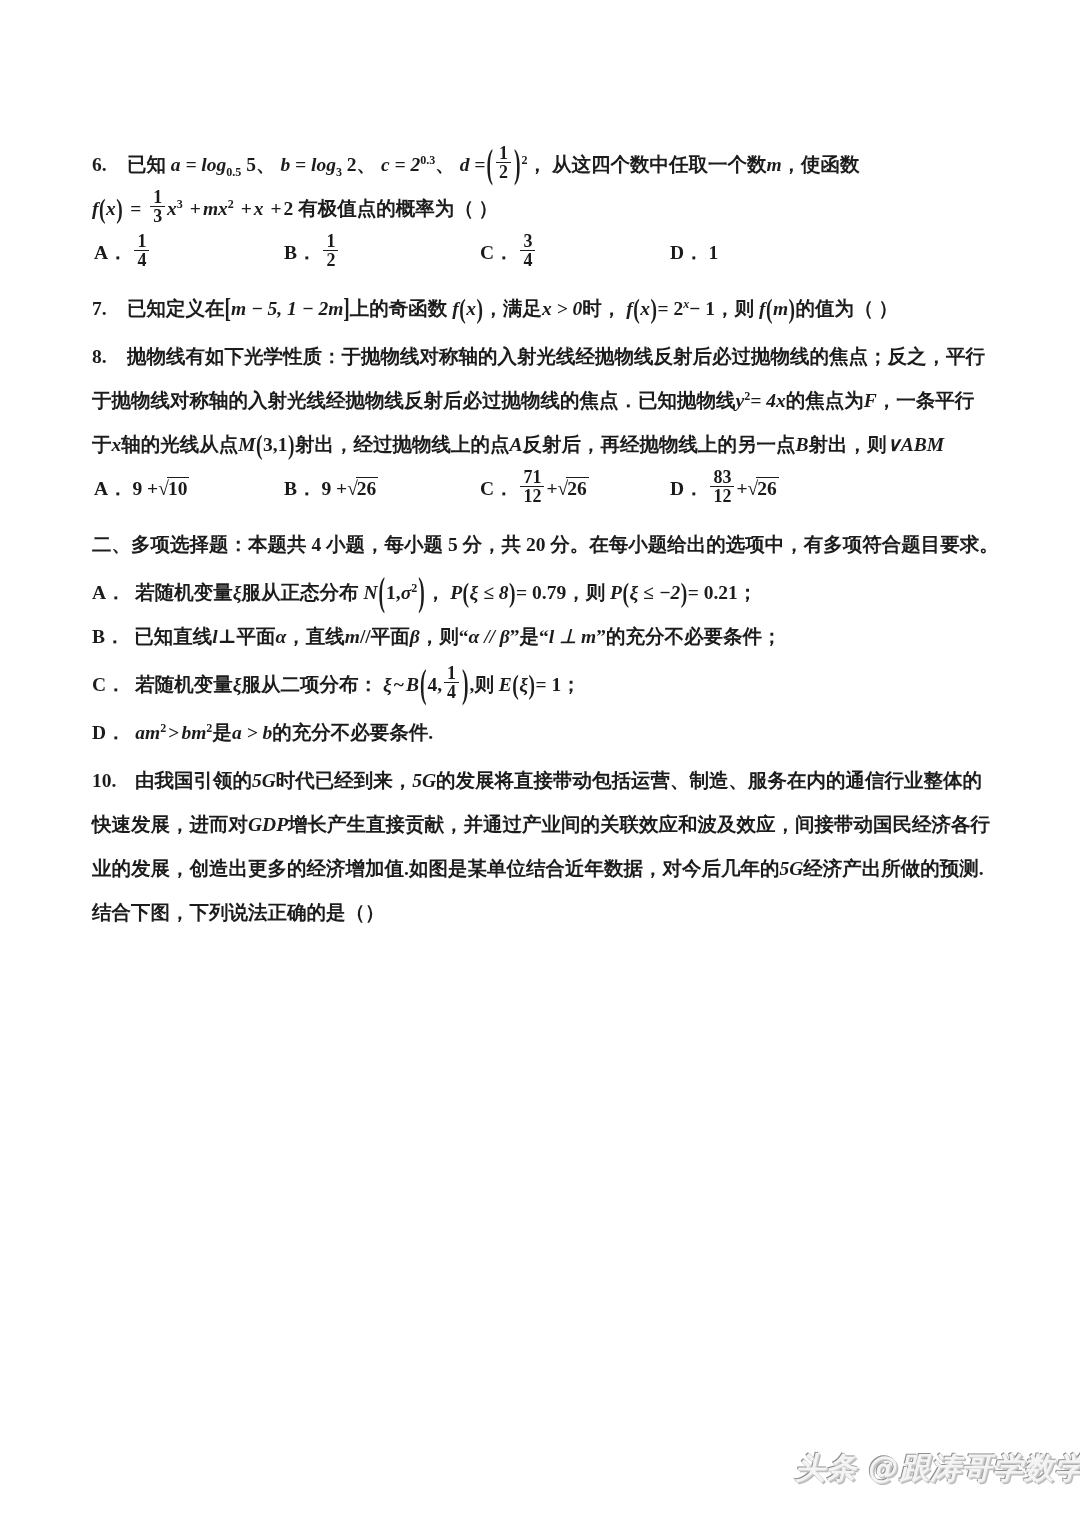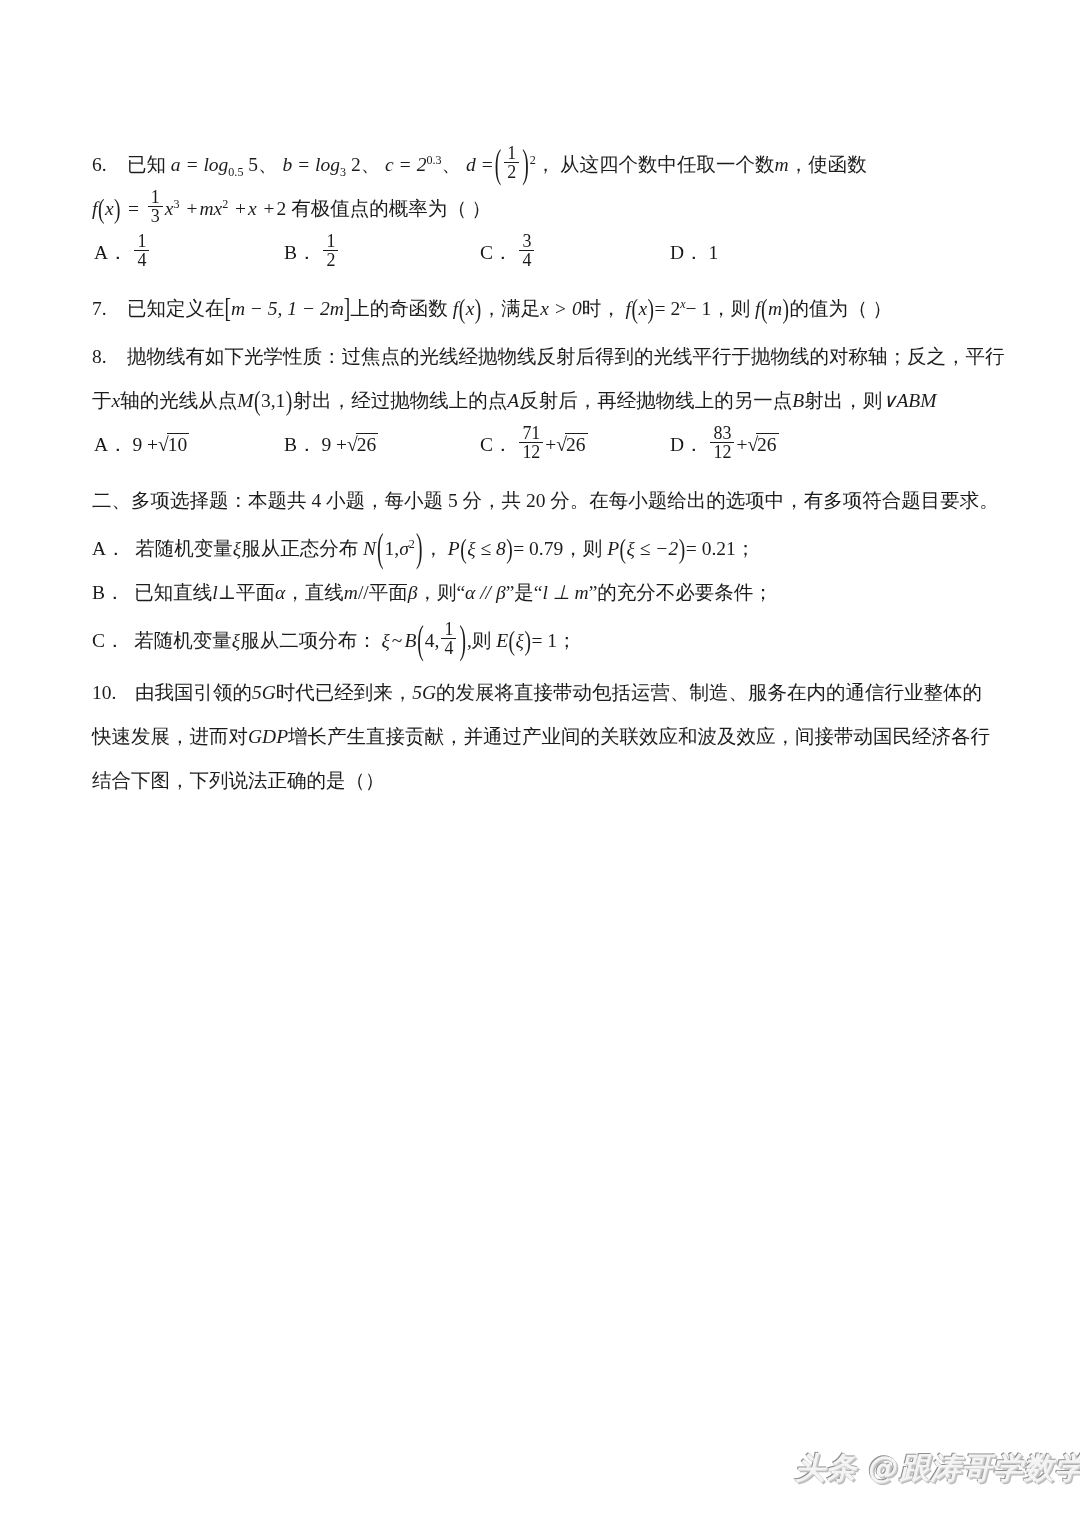--- a/index.html
+++ b/index.html
@@ -21,20 +21,21 @@
     left: 0; top: 0;
     width: 1080px;
     height: 1527px;
     background: #ffffff;
   }
   .content {
     position: absolute;
     left: 92px;
     top: 143px;
     width: 900px;
+    font-weight: bold;
   }
 
   
   .qblock { margin-bottom: 4px; }
   .line {
     font-size: 19.5px;
     line-height: 44px;
     white-space: nowrap;
     color: #1c1c1c;
   }
@@ -189,21 +190,24 @@
         <span class="cnt">已知定义在</span><span class="mi"><span class="tallbracket mn">[</span><span>m − 5, 1 − 2m</span><span class="tallbracket mn">]</span></span><span class="cnt">上的奇函数</span>
         <span class="mi"><span>f</span><span class="medparen mn">(</span><span>x</span><span class="medparen mn">)</span></span><span class="cnt">，满足</span><span class="mi">x &gt; 0</span><span class="cnt">时，</span>
         <span class="mi"><span>f</span><span class="medparen mn">(</span><span>x</span><span class="medparen mn">)</span><span class="mn">= 2</span><sup class="ms">x</sup><span class="mn">− 1</span></span><span class="cnt">，则</span>
         <span class="mi"><span>f</span><span class="medparen mn">(</span><span>m</span><span class="medparen mn">)</span></span><span class="cnt">的值为（      ）</span>
       </div>
     </div>
 
     <div class="qblock">
       <div class="line">
         <span class="qnum cnt">8.</span>
-        <span class="cnt">抛物线有如下光学性质：过焦点的光线经抛物线反射后得到的光线平行于抛物线的对称轴；反之，平行</span>
+        <span class="cnt">抛物线有如下光学性质：于抛物线对称轴的入射光线经抛物线反射后必过抛物线的焦点；反之，平行</span>
+      </div>
+      <div class="line">
+        <span class="cnt">于抛物线对称轴的入射光线经抛物线反射后必过抛物线的焦点．已知抛物线</span><span class="mi"><span>y</span><sup class="mns">2</sup><span>= 4x</span></span><span class="cnt">的焦点为</span><span class="mi">F</span><span class="cnt">，一条平行</span>
       </div>
       <div class="line">
         <span class="cnt">于</span><span class="mi">x</span><span class="cnt">轴的光线从点</span><span class="mi"><span>M</span><span class="medparen mn">(</span><span class="mn">3,1</span><span class="medparen mn">)</span></span><span class="cnt">射出，经过抛物线上的点</span><span class="mi">A</span><span class="cnt">反射后，再经抛物线上的另一点</span><span class="mi">B</span><span class="cnt">射出，则</span><span class="mi">∨ABM</span>
       </div>
       <div class="options tall">
         <span class="opt opt-a"><span class="lbl">A．</span>&nbsp;<span class="mn">9 +</span><span class="sqrt"><span class="rad">√</span><span class="rand">10</span></span></span>
         <span class="opt opt-b"><span class="lbl">B．</span>&nbsp;<span class="mn">9 +</span><span class="sqrt"><span class="rad">√</span><span class="rand">26</span></span></span>
         <span class="opt opt-c"><span class="lbl">C．</span>&nbsp;<span class="frac"><span class="num">71</span><span class="den">12</span></span><span class="mn">+</span><span class="sqrt"><span class="rad">√</span><span class="rand">26</span></span></span>
         <span class="opt opt-d"><span class="lbl">D．</span>&nbsp;<span class="frac"><span class="num">83</span><span class="den">12</span></span><span class="mn">+</span><span class="sqrt"><span class="rad">√</span><span class="rand">26</span></span></span>
       </div>
@@ -228,31 +232,38 @@
         <span class="cnt">已知直线</span><span class="mi">l</span><span class="mn">⊥</span><span class="cnt">平面</span><span class="mi">α</span><span class="cnt">，直线</span><span class="mi">m</span><span class="mn">//</span><span class="cnt">平面</span><span class="mi">β</span><span class="cnt">，则“</span><span class="mi">α // β</span><span class="cnt">”是“</span><span class="mi">l ⊥ m</span><span class="cnt">”的充分不必要条件；</span>
       </div>
 
       <div class="line" style="line-height:52px;">
         <span class="lbl cnt">C．</span>&nbsp;
         <span class="cnt">若随机变量</span><span class="mi">ξ</span><span class="cnt">服从二项分布：</span>
         <span class="mi"><span>ξ</span><span class="op mn">~</span><span>B</span><span class="bigparen mn">(</span><span class="mn">4,</span><span class="frac"><span class="num mn">1</span><span class="den mn">4</span></span><span class="bigparen mn">)</span></span><span class="cnt">,则</span>
         <span class="mi"><span>E</span><span class="medparen mn">(</span><span>ξ</span><span class="medparen mn">)</span><span class="mn">= 1</span></span><span class="cnt">；</span>
       </div>
 
+      <div class="line">
+        <span class="lbl cnt">D．</span>&nbsp;
+        <span class="mi"><span>am</span><sup class="mns">2</sup><span class="op mn">&gt;</span><span>bm</span><sup class="mns">2</sup></span><span class="cnt">是</span><span class="mi">a &gt; b</span><span class="cnt">的充分不必要条件.</span>
+      </div>
     </div>
 
     <div class="qblock">
       <div class="line">
         <span class="qnum wide cnt">10.</span>
         <span class="cnt">由我国引领的</span><span class="mi">5G</span><span class="cnt">时代已经到来，</span><span class="mi">5G</span><span class="cnt">的发展将直接带动包括运营、制造、服务在内的通信行业整体的</span>
       </div>
       <div class="line">
         <span class="cnt">快速发展，进而对</span><span class="mi">GDP</span><span class="cnt">增长产生直接贡献，并通过产业间的关联效应和波及效应，间接带动国民经济各行</span>
       </div>
       <div class="line">
+        <span class="cnt">业的发展，创造出更多的经济增加值.如图是某单位结合近年数据，对今后几年的</span><span class="mi">5G</span><span class="cnt">经济产出所做的预测.</span>
+      </div>
+      <div class="line">
         <span class="cnt">结合下图，下列说法正确的是（）</span>
       </div>
       <div class="spacer-fig"></div>
     </div>
 
   </div>
 
   <div class="watermark">头条 @跟涛哥学数学</div>
 </div>
 

